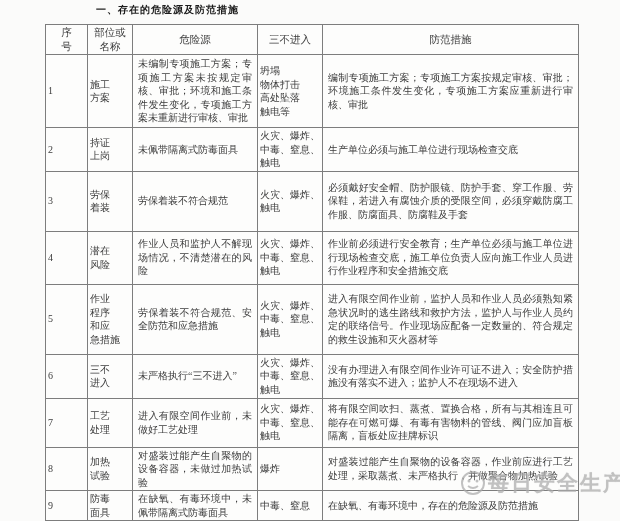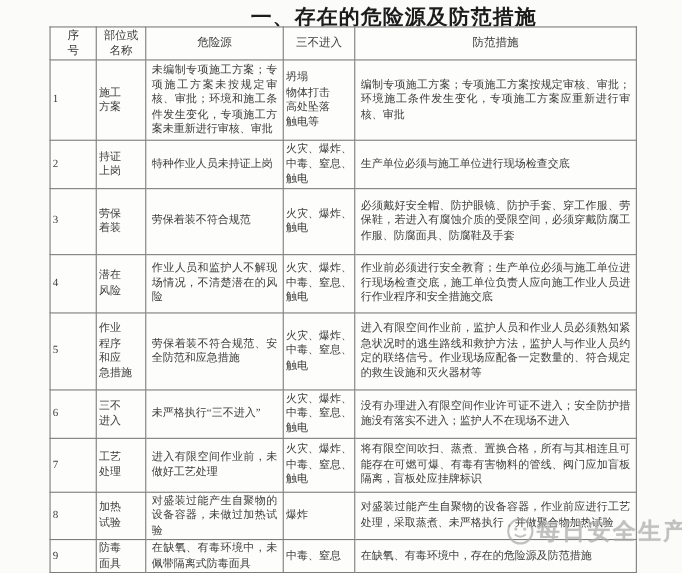--- a/index.html
+++ b/index.html
@@ -4,23 +4,22 @@
 <style>
   html,body{margin:0;padding:0;}
   body{
     width:620px;height:521px;overflow:hidden;position:relative;
     background:#fbfbfa;
     font-family:"Liberation Serif","DejaVu Serif",serif;
     color:#3c3c3c;
   }
   .page-title{
     margin:3px 0 0 96px;
-    font-size:19px;font-weight:bold;color:#1c1c1c;
+    font-size:10px;font-weight:bold;color:#1c1c1c;
     letter-spacing:1px;
-    text-align:center;
   }
   table.hazard-table{
     position:absolute;left:45px;top:24px;
     width:533px;table-layout:fixed;
     border-collapse:collapse;
     background:#fdfdfc;
   }
   .hazard-table th,.hazard-table td{
     border:1px solid #7d7d7d;
     font-size:10px;line-height:13.5px;
@@ -89,21 +88,21 @@
       <td class="c-accident">坍塌
 物体打击
 高处坠落
 触电等</td>
       <td class="c-measures">编制专项施工方案；专项施工方案按规定审核、审批；环境施工条件发生变化，专项施工方案应重新进行审核、审批</td>
     </tr>
     <tr class="h2">
       <td class="c-no">2</td>
       <td class="c-name">持证
 上岗</td>
-      <td class="c-hazard">特种作业人员未持证上岗</td>
+      <td class="c-hazard">未佩带隔离式防毒面具</td>
       <td class="c-accident">火灾、爆炸、
 中毒、窒息、
 触电</td>
       <td class="c-measures">生产单位必须与施工单位进行现场检查交底</td>
     </tr>
     <tr class="h3">
       <td class="c-no">3</td>
       <td class="c-name">劳保
 着装</td>
       <td class="c-hazard">劳保着装不符合规范</td>

